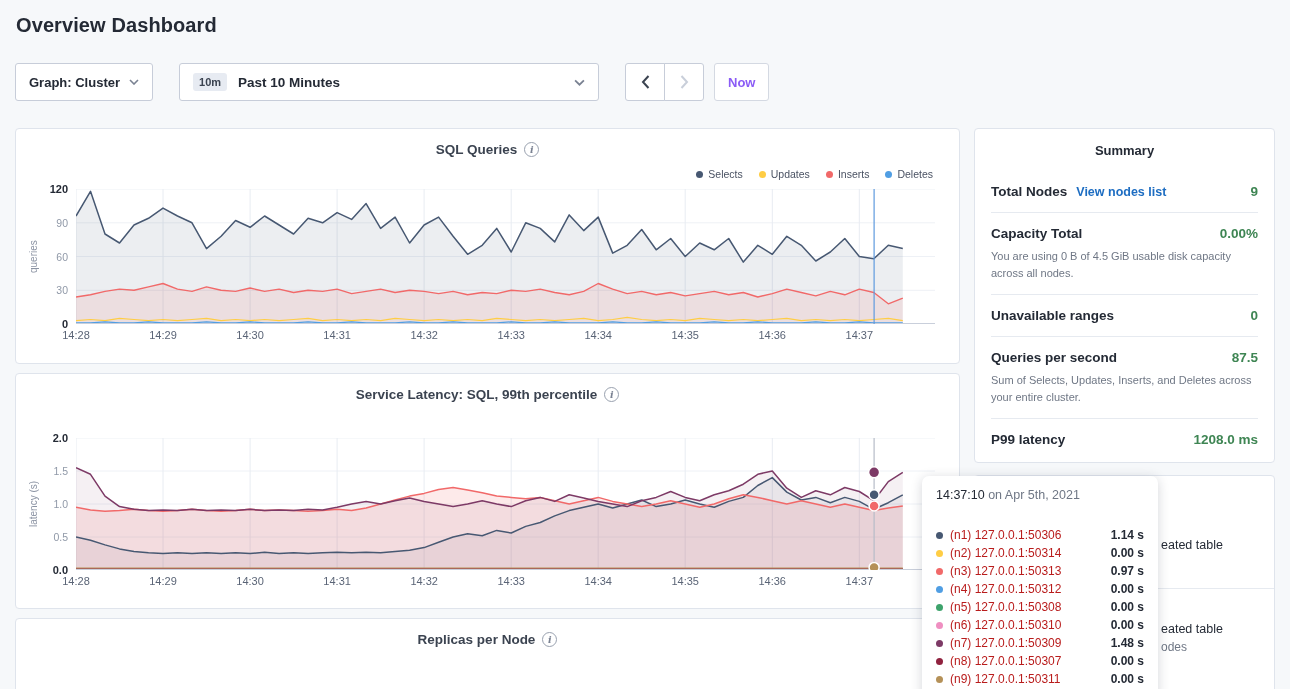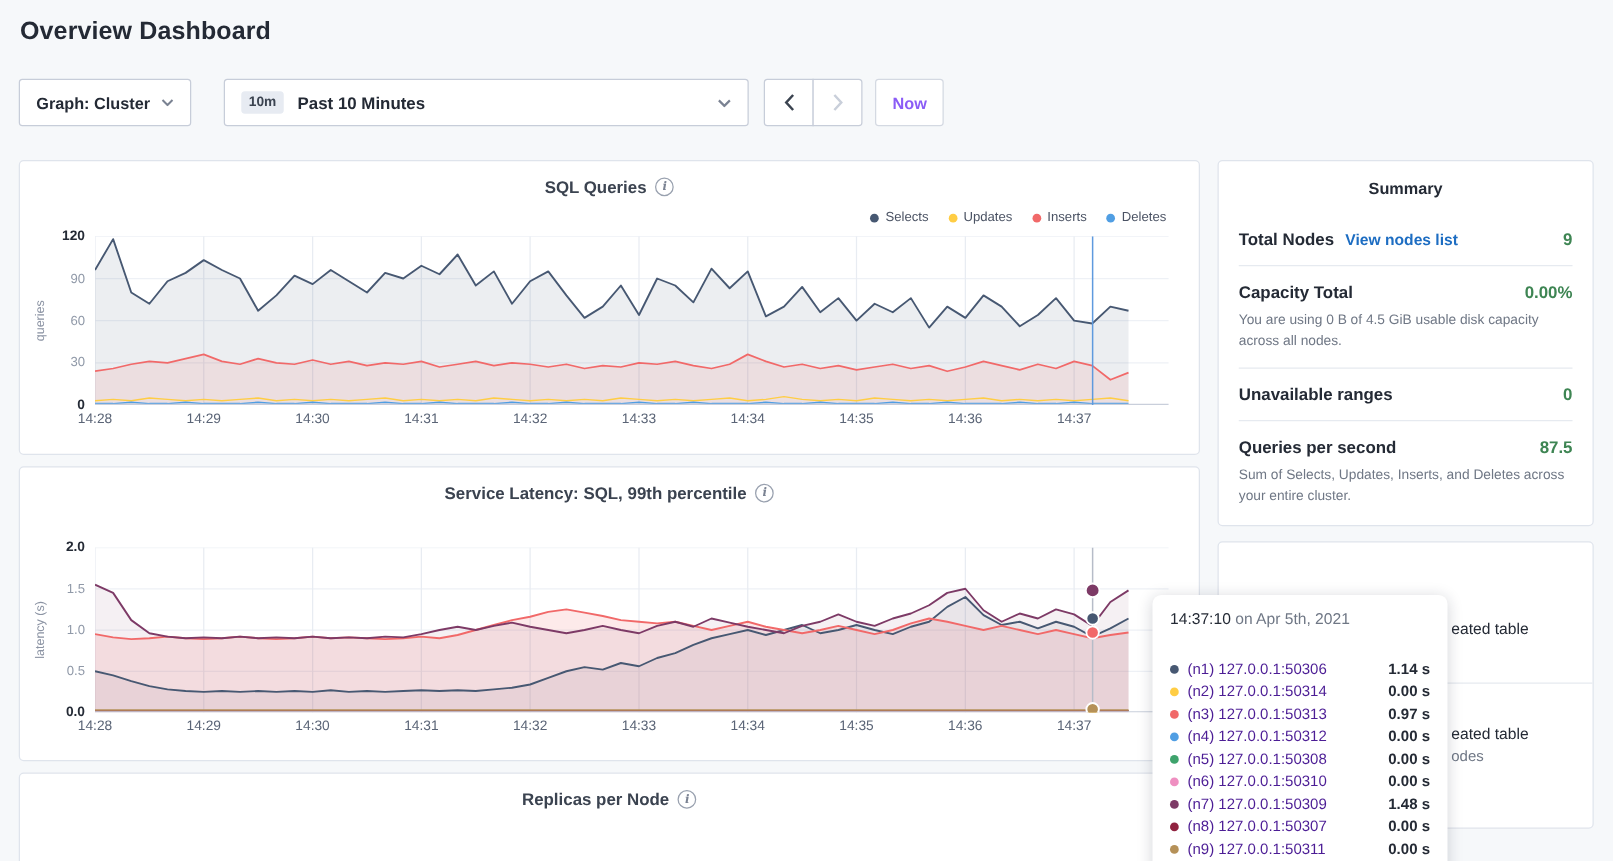--- a/index.html
+++ b/index.html
@@ -14,21 +14,21 @@
   
   .toolbar{display:flex;align-items:flex-start;padding:0 15px;margin-top:26px}
   .btn{
     display:inline-flex;align-items:center;background:#fff;
     border:1px solid #c7cdd9;border-radius:3px;height:38px;box-sizing:border-box;
     padding:0 13px;font-size:13px;font-weight:700;color:#242a35;cursor:pointer;white-space:nowrap;
   }
   .chev{margin-left:9px;display:inline-flex}
   .btn-graph{margin-right:26px}
   .btn-dashboard{margin-right:50px}
-  .btn-time{width:420px;margin-right:12px}
+  .btn-time{width:420px;margin-right:26px}
   .time-badge{background:#e7ebf2;border-radius:3px;padding:3px 6px;font-size:11px;font-weight:700;color:#3b4350}
   .time-label{margin-left:11px;font-size:13.5px}
   .btn-time .chev{margin-left:auto}
   .arrow-group{display:flex;margin-right:10px}
   .arrow-btn{width:40px;height:38px;box-sizing:border-box;display:flex;align-items:center;justify-content:center;
     background:#fff;border:1px solid #c7cdd9;cursor:pointer}
   .arrow-btn.prev{border-radius:3px 0 0 3px}
   .arrow-btn.next{border-radius:0 3px 3px 0;margin-left:-1px;cursor:default}
   .btn-now{color:#8b5cf6;border-color:#d4d9e2;cursor:default}
   
@@ -73,21 +73,21 @@
   .event-frag{position:absolute;left:186px;font-size:12.5px;color:#242a35;white-space:nowrap}
   .event-frag.gray{color:#6f7785;font-size:12px}
   .events-divider{position:absolute;left:0;right:0;top:112px;border-top:1px solid #e6eaf0}
   
   .tooltip{position:absolute;left:922px;top:476px;width:236px;box-sizing:border-box;background:#fff;border-radius:7px;
     box-shadow:0 2px 12px rgba(20,30,50,.18);padding:12px 14px;z-index:60}
   .tt-title{font-size:12.5px;color:#6f7785;margin-bottom:24px}
   .tt-time{color:#242a35}
   .tt-row{display:flex;align-items:center;height:18px;font-size:12px}
   .tt-dot{width:7px;height:7px;border-radius:50%;margin-right:7px;flex:none}
-  .tt-label{color:#4c1d95}
+  .tt-label{color:#b91c1c}
   .tt-value{margin-left:auto;font-weight:700;color:#242a35}
 </style>
 </head>
 <body>
 
 <header class="page-header">
   <div class="page-title">Overview Dashboard</div>
 </header>
 
 <div class="toolbar">
@@ -308,20 +308,26 @@
       </div>
 
       <div class="sum-section">
         <div class="sum-head">
           <span class="sum-label">Queries per second</span>
           <span class="sum-value">87.5</span>
         </div>
         <div class="sum-sub">Sum of Selects, Updates, Inserts, and Deletes across your entire cluster.</div>
       </div>
 
+      <div class="sum-section">
+        <div class="sum-head">
+          <span class="sum-label">P99 latency</span>
+          <span class="sum-value">1208.0 ms</span>
+        </div>
+      </div>
     </section>
 
     <section class="panel events-panel">
       <span class="event-frag" style="top:62px">eated table</span>
       <div class="events-divider"></div>
       <span class="event-frag" style="top:146px">eated table</span>
       <span class="event-frag gray" style="top:164px">odes</span>
     </section>
 
   </div>

